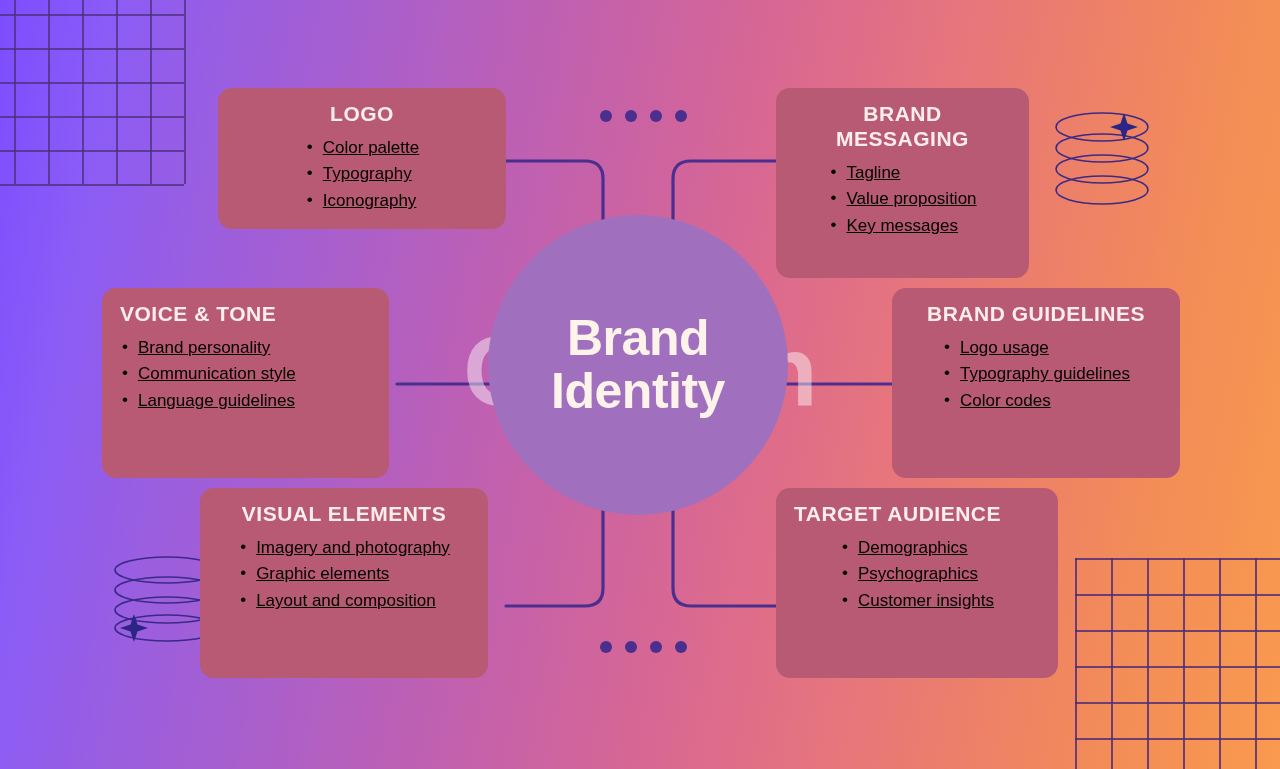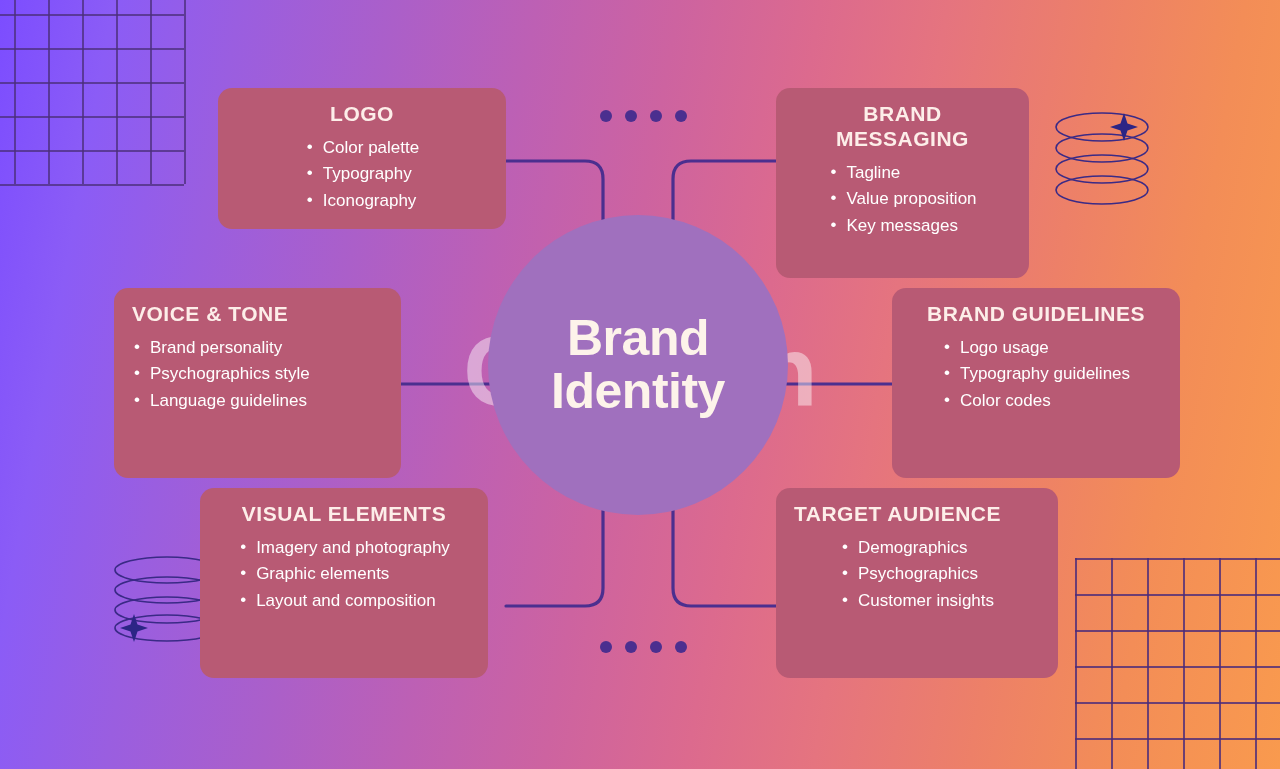--- a/index.html
+++ b/index.html
@@ -61,32 +61,32 @@
     color:#fdeee9; padding:14px 18px;
   }
   .card .card-title {
     text-align:center; font-size:21px; font-weight:700;
     letter-spacing:.5px; line-height:1.18; margin-bottom:8px;
   }
   .card .card-title.tl { text-align:left; }
   .card ul { list-style:none; }
   .card li {
     position:relative; padding-left:18px; font-size:17px;
-    line-height:1.57; font-weight:400; color:#ffffff;
+    line-height:1.57; font-weight:400; color:#000000;text-decoration:underline;
   }
   .card li::before {
     content:"\2022"; position:absolute; left:2px; top:-1px;
     font-size:17px; line-height:1.57;
   }
   .card .bullets-wrap { display:flex; justify-content:center; }
   .card .bullets-wrap.left { justify-content:flex-start; }
 
   #card-logo            { left:218px; top:88px;  width:288px; height:141px; }
   #card-brand-messaging { left:776px; top:88px;  width:253px; height:190px; }
-  #card-voice-tone      { left:114px; top:288px; width:287px; height:190px; }
+  #card-voice-tone      { left:102px; top:288px; width:287px; height:190px; }
   #card-brand-guidelines{ left:892px; top:288px; width:288px; height:190px; }
   #card-visual-elements { left:200px; top:488px; width:288px; height:190px; }
   #card-target-audience { left:776px; top:488px; width:282px; height:190px; }
 
   #card-logo .bullets-wrap,
   #card-brand-messaging .bullets-wrap,
   #card-brand-guidelines .bullets-wrap,
   #card-target-audience .bullets-wrap { justify-content:center; }
 </style>
 </head>
@@ -196,21 +196,21 @@
     <li>Key messages</li>
   </ul>
     </div>
 </div>
 
 <div class="card" id="card-voice-tone">
   <div class="card-title tl">VOICE &amp; TONE</div>
   <div class="bullets-wrap left">
       <ul>
     <li>Brand personality</li>
-    <li>Psychographics style</li>
+    <li>Communication style</li>
     <li>Language guidelines</li>
   </ul>
     </div>
 </div>
 
 <div class="card" id="card-brand-guidelines">
   <div class="card-title">BRAND GUIDELINES</div>
   <div class="bullets-wrap">
       <ul>
     <li>Logo usage</li>

